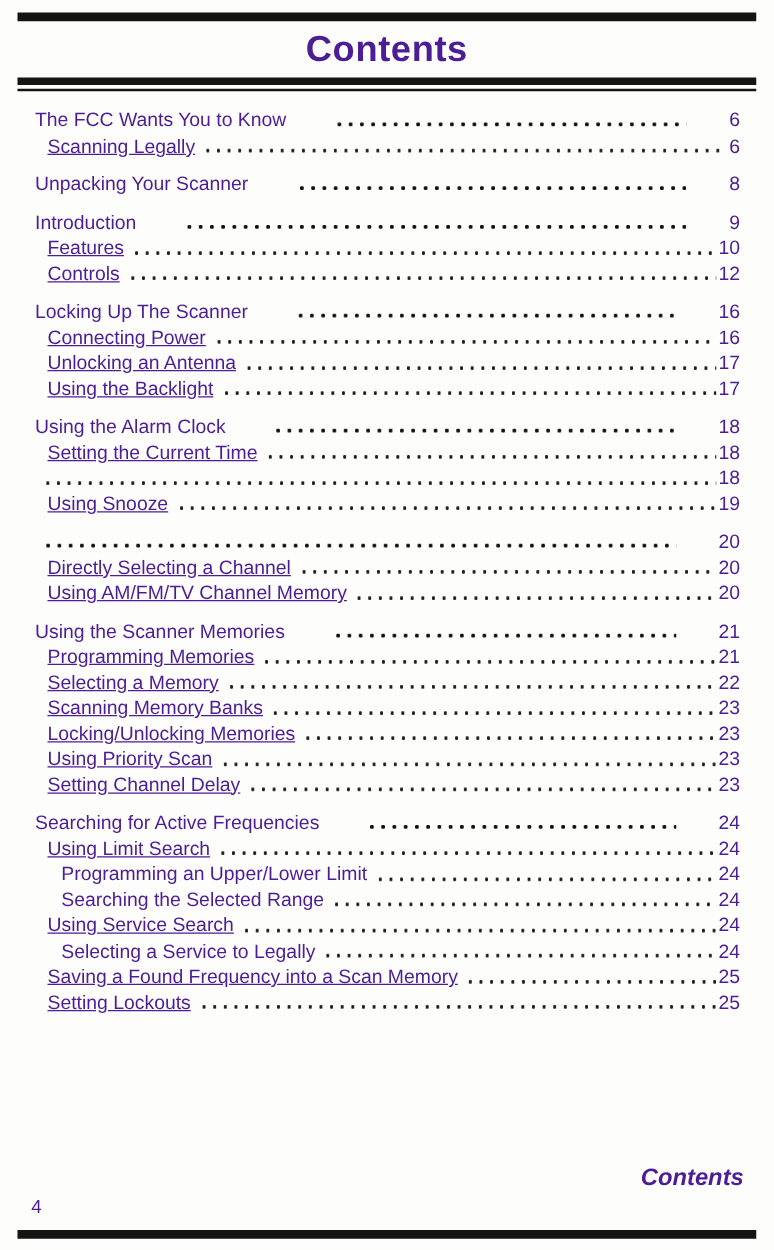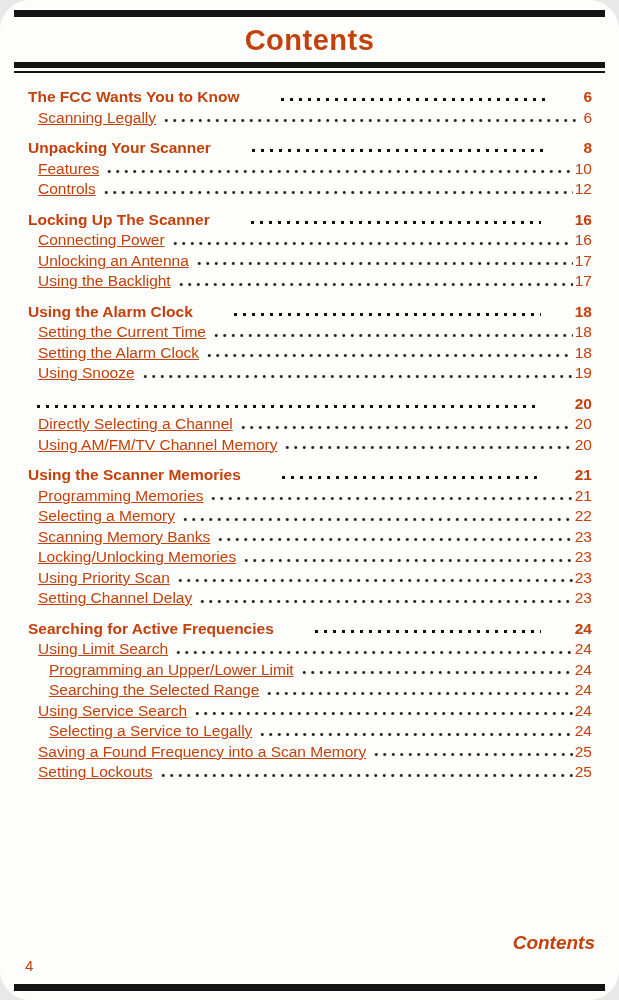--- a/index.html
+++ b/index.html
@@ -3,24 +3,23 @@
 <meta charset="utf-8">
 <style>
   html, body { margin: 0; padding: 0; background: #e8e8e8; }
   .page {
     position: relative;
     width: 619px;
     height: 1000px;
     margin: 0 auto;
     background: #fdfdfb;
     font-family: "Liberation Sans", sans-serif;
-    color: #c2410c;
+    color: #4c1d95;
     overflow: hidden;
     box-sizing: border-box;
-    border-radius: 30px;
   }
   .rule-top {
     margin: 10px 14px 0 14px;
     height: 7px;
     background: #141414;
   }
   h1.page-title {
     margin: 7px 0 5px 0;
     text-align: center;
     font-size: 29px;
@@ -36,26 +35,26 @@
     margin: 14px 27px 0 28px;
   }
   .toc-row {
     display: flex;
     align-items: flex-end;
     line-height: 20.5px;
     font-size: 15.5px;
     white-space: nowrap;
   }
   .toc-row.bold {
-    font-weight: bold;
+    font-weight: normal;
     margin-top: 10px;
     gap: 32px;
   }
   .toc-row.level-1 .toc-label { padding-left: 10px; text-decoration: underline; }
-  .toc-row.level-2 .toc-label { padding-left: 21px; text-decoration: underline; }
+  .toc-row.level-2 .toc-label { padding-left: 21px; }
   .toc-label { flex: 0 0 auto; }
   .toc-dots {
     flex: 1 1 auto;
     min-width: 8px;
     height: 20.5px;
     margin: 0 2px 0 6px;
     background-image: radial-gradient(circle, #1d1d1d 1.25px, transparent 1.45px);
     background-size: 8.5px 8.5px;
     background-repeat: repeat-x;
     background-position: left calc(100% - 3.5px);
@@ -112,20 +111,25 @@
       <div class="toc-row level-1">
         <span class="toc-label">Scanning Legally</span>
         <span class="toc-dots"></span>
         <span class="toc-page">6</span>
       </div>
       <div class="toc-row level-0 bold">
         <span class="toc-label">Unpacking Your Scanner</span>
         <span class="toc-dots"></span>
         <span class="toc-page">8</span>
       </div>
+      <div class="toc-row level-0 bold">
+        <span class="toc-label">Introduction</span>
+        <span class="toc-dots"></span>
+        <span class="toc-page">9</span>
+      </div>
       <div class="toc-row level-1">
         <span class="toc-label">Features</span>
         <span class="toc-dots"></span>
         <span class="toc-page">10</span>
       </div>
       <div class="toc-row level-1">
         <span class="toc-label">Controls</span>
         <span class="toc-dots"></span>
         <span class="toc-page">12</span>
       </div>
@@ -153,21 +157,20 @@
         <span class="toc-label">Using the Alarm Clock</span>
         <span class="toc-dots"></span>
         <span class="toc-page">18</span>
       </div>
       <div class="toc-row level-1">
         <span class="toc-label">Setting the Current Time</span>
         <span class="toc-dots"></span>
         <span class="toc-page">18</span>
       </div>
       <div class="toc-row level-1">
-        <span class="toc-label">Setting the Alarm Clock</span>
         <span class="toc-dots"></span>
         <span class="toc-page">18</span>
       </div>
       <div class="toc-row level-1">
         <span class="toc-label">Using Snooze</span>
         <span class="toc-dots"></span>
         <span class="toc-page">19</span>
       </div>
       <div class="toc-row level-0 bold">
         <span class="toc-dots"></span>

